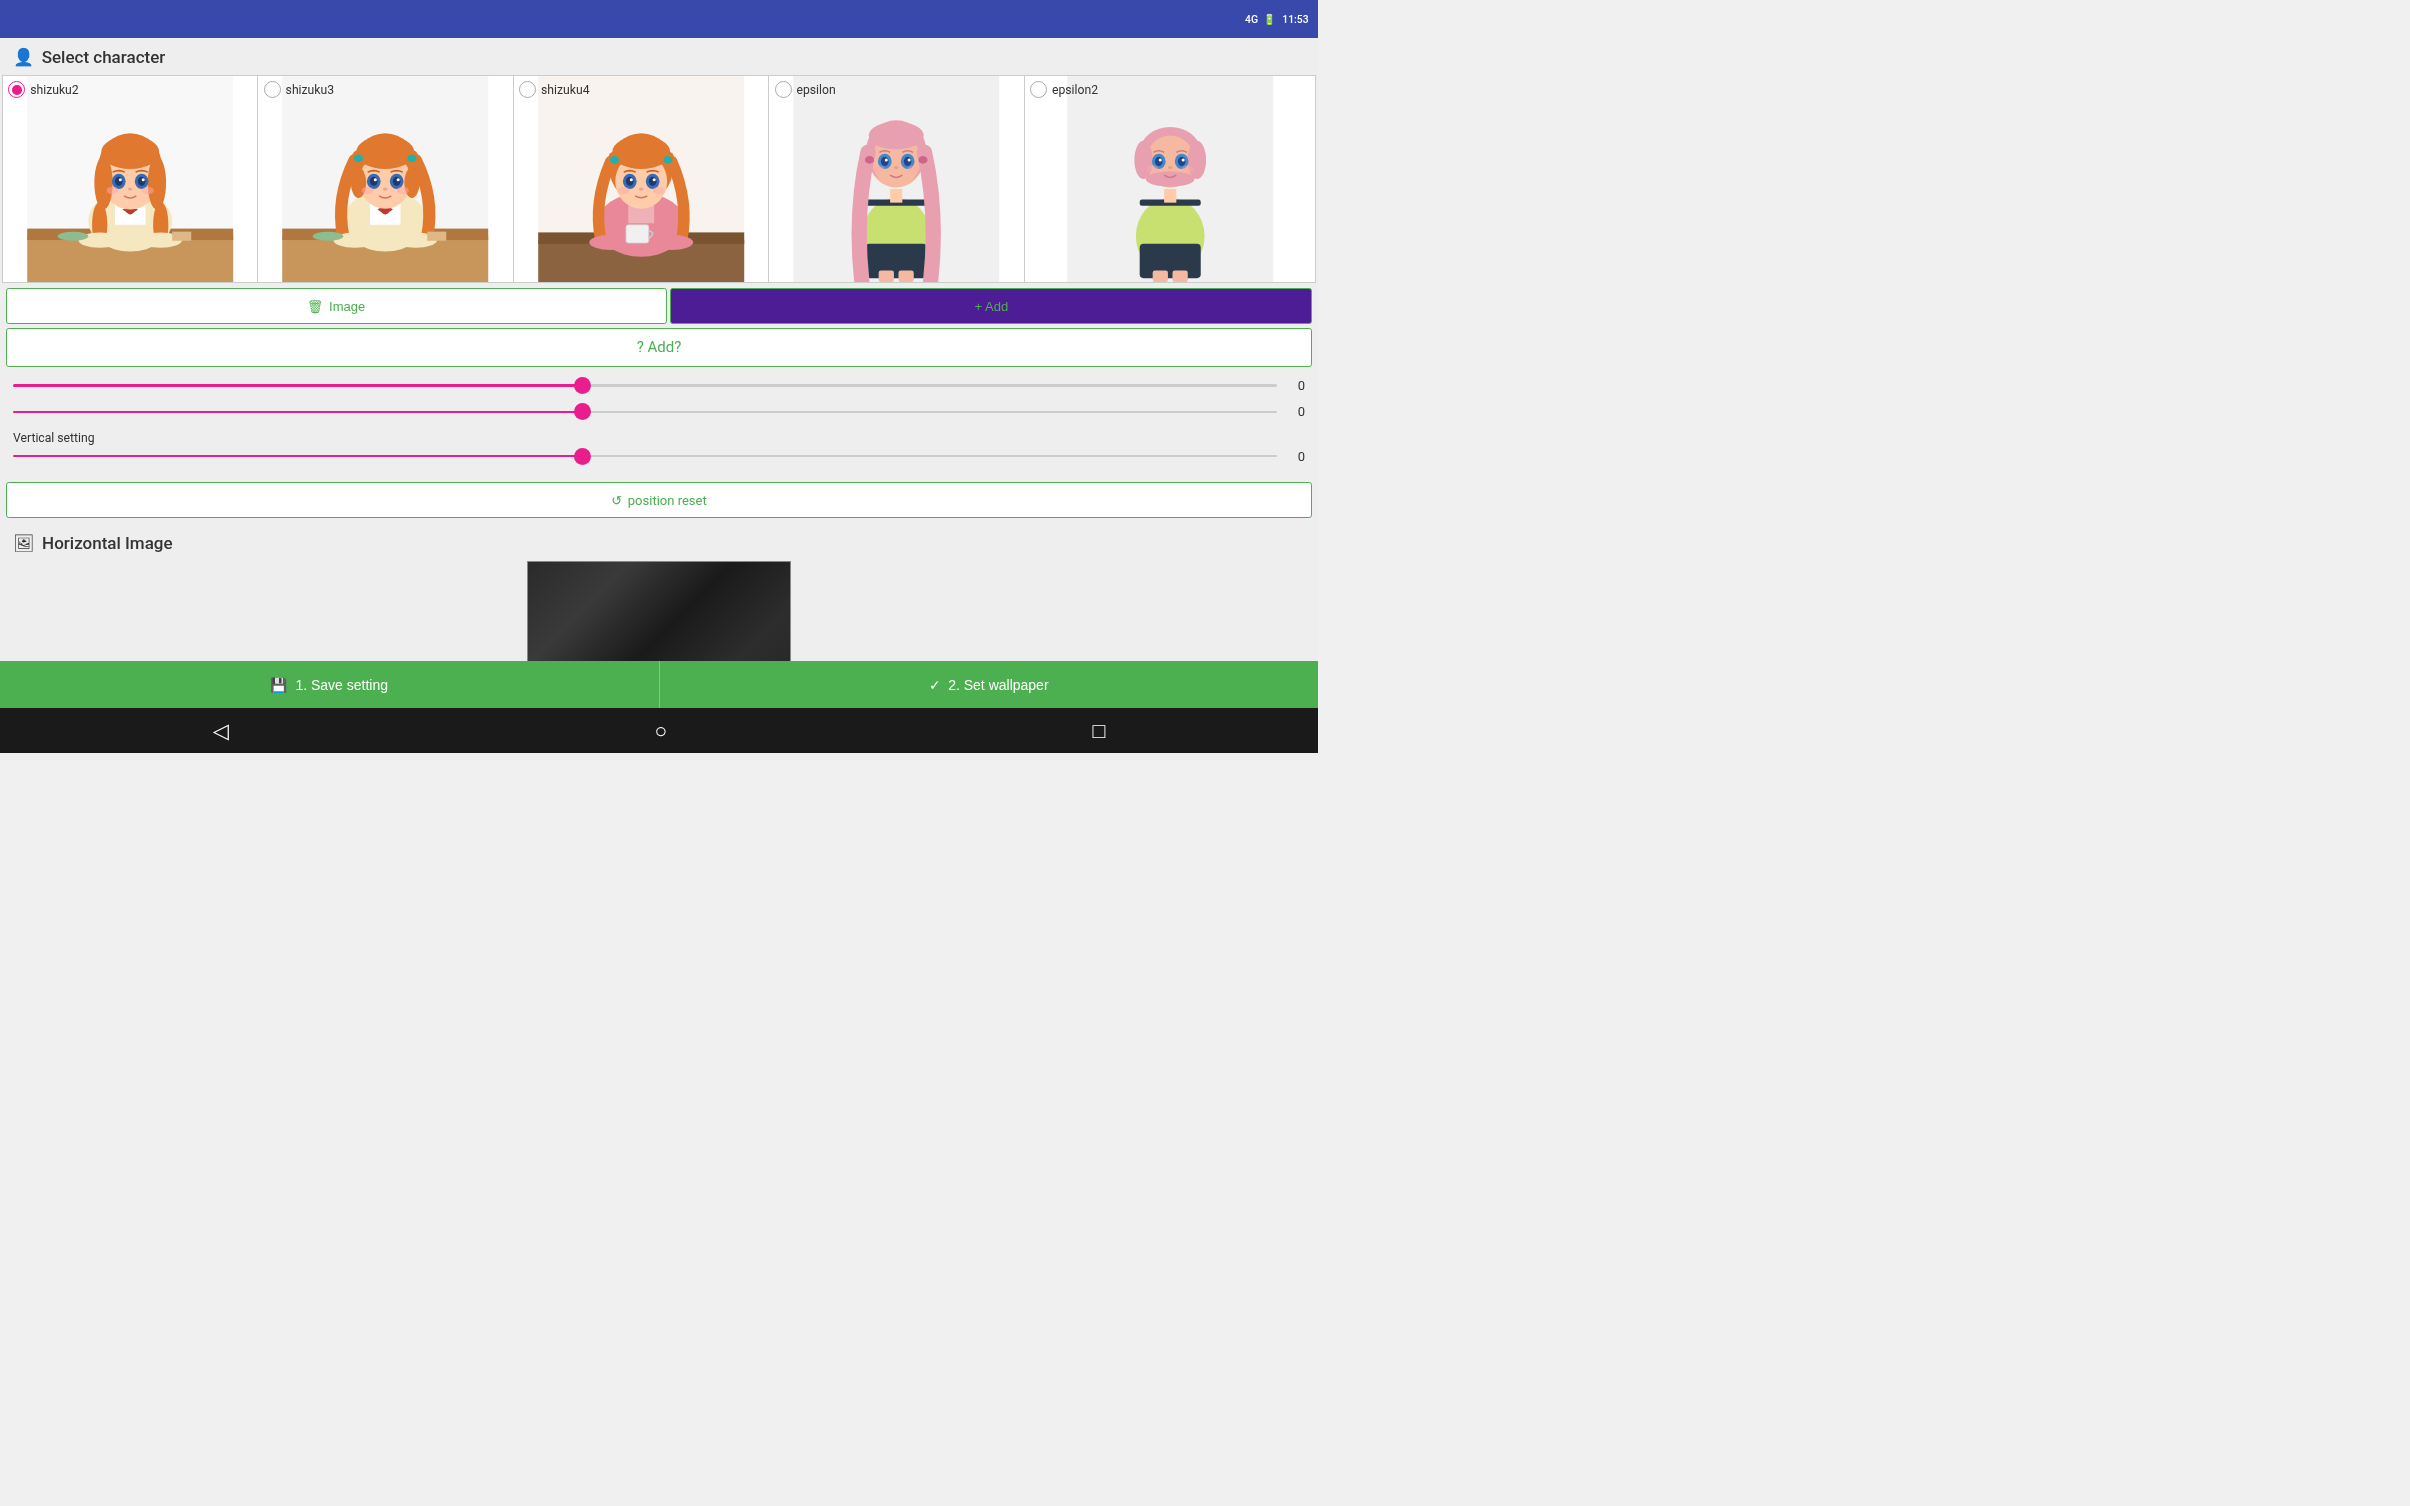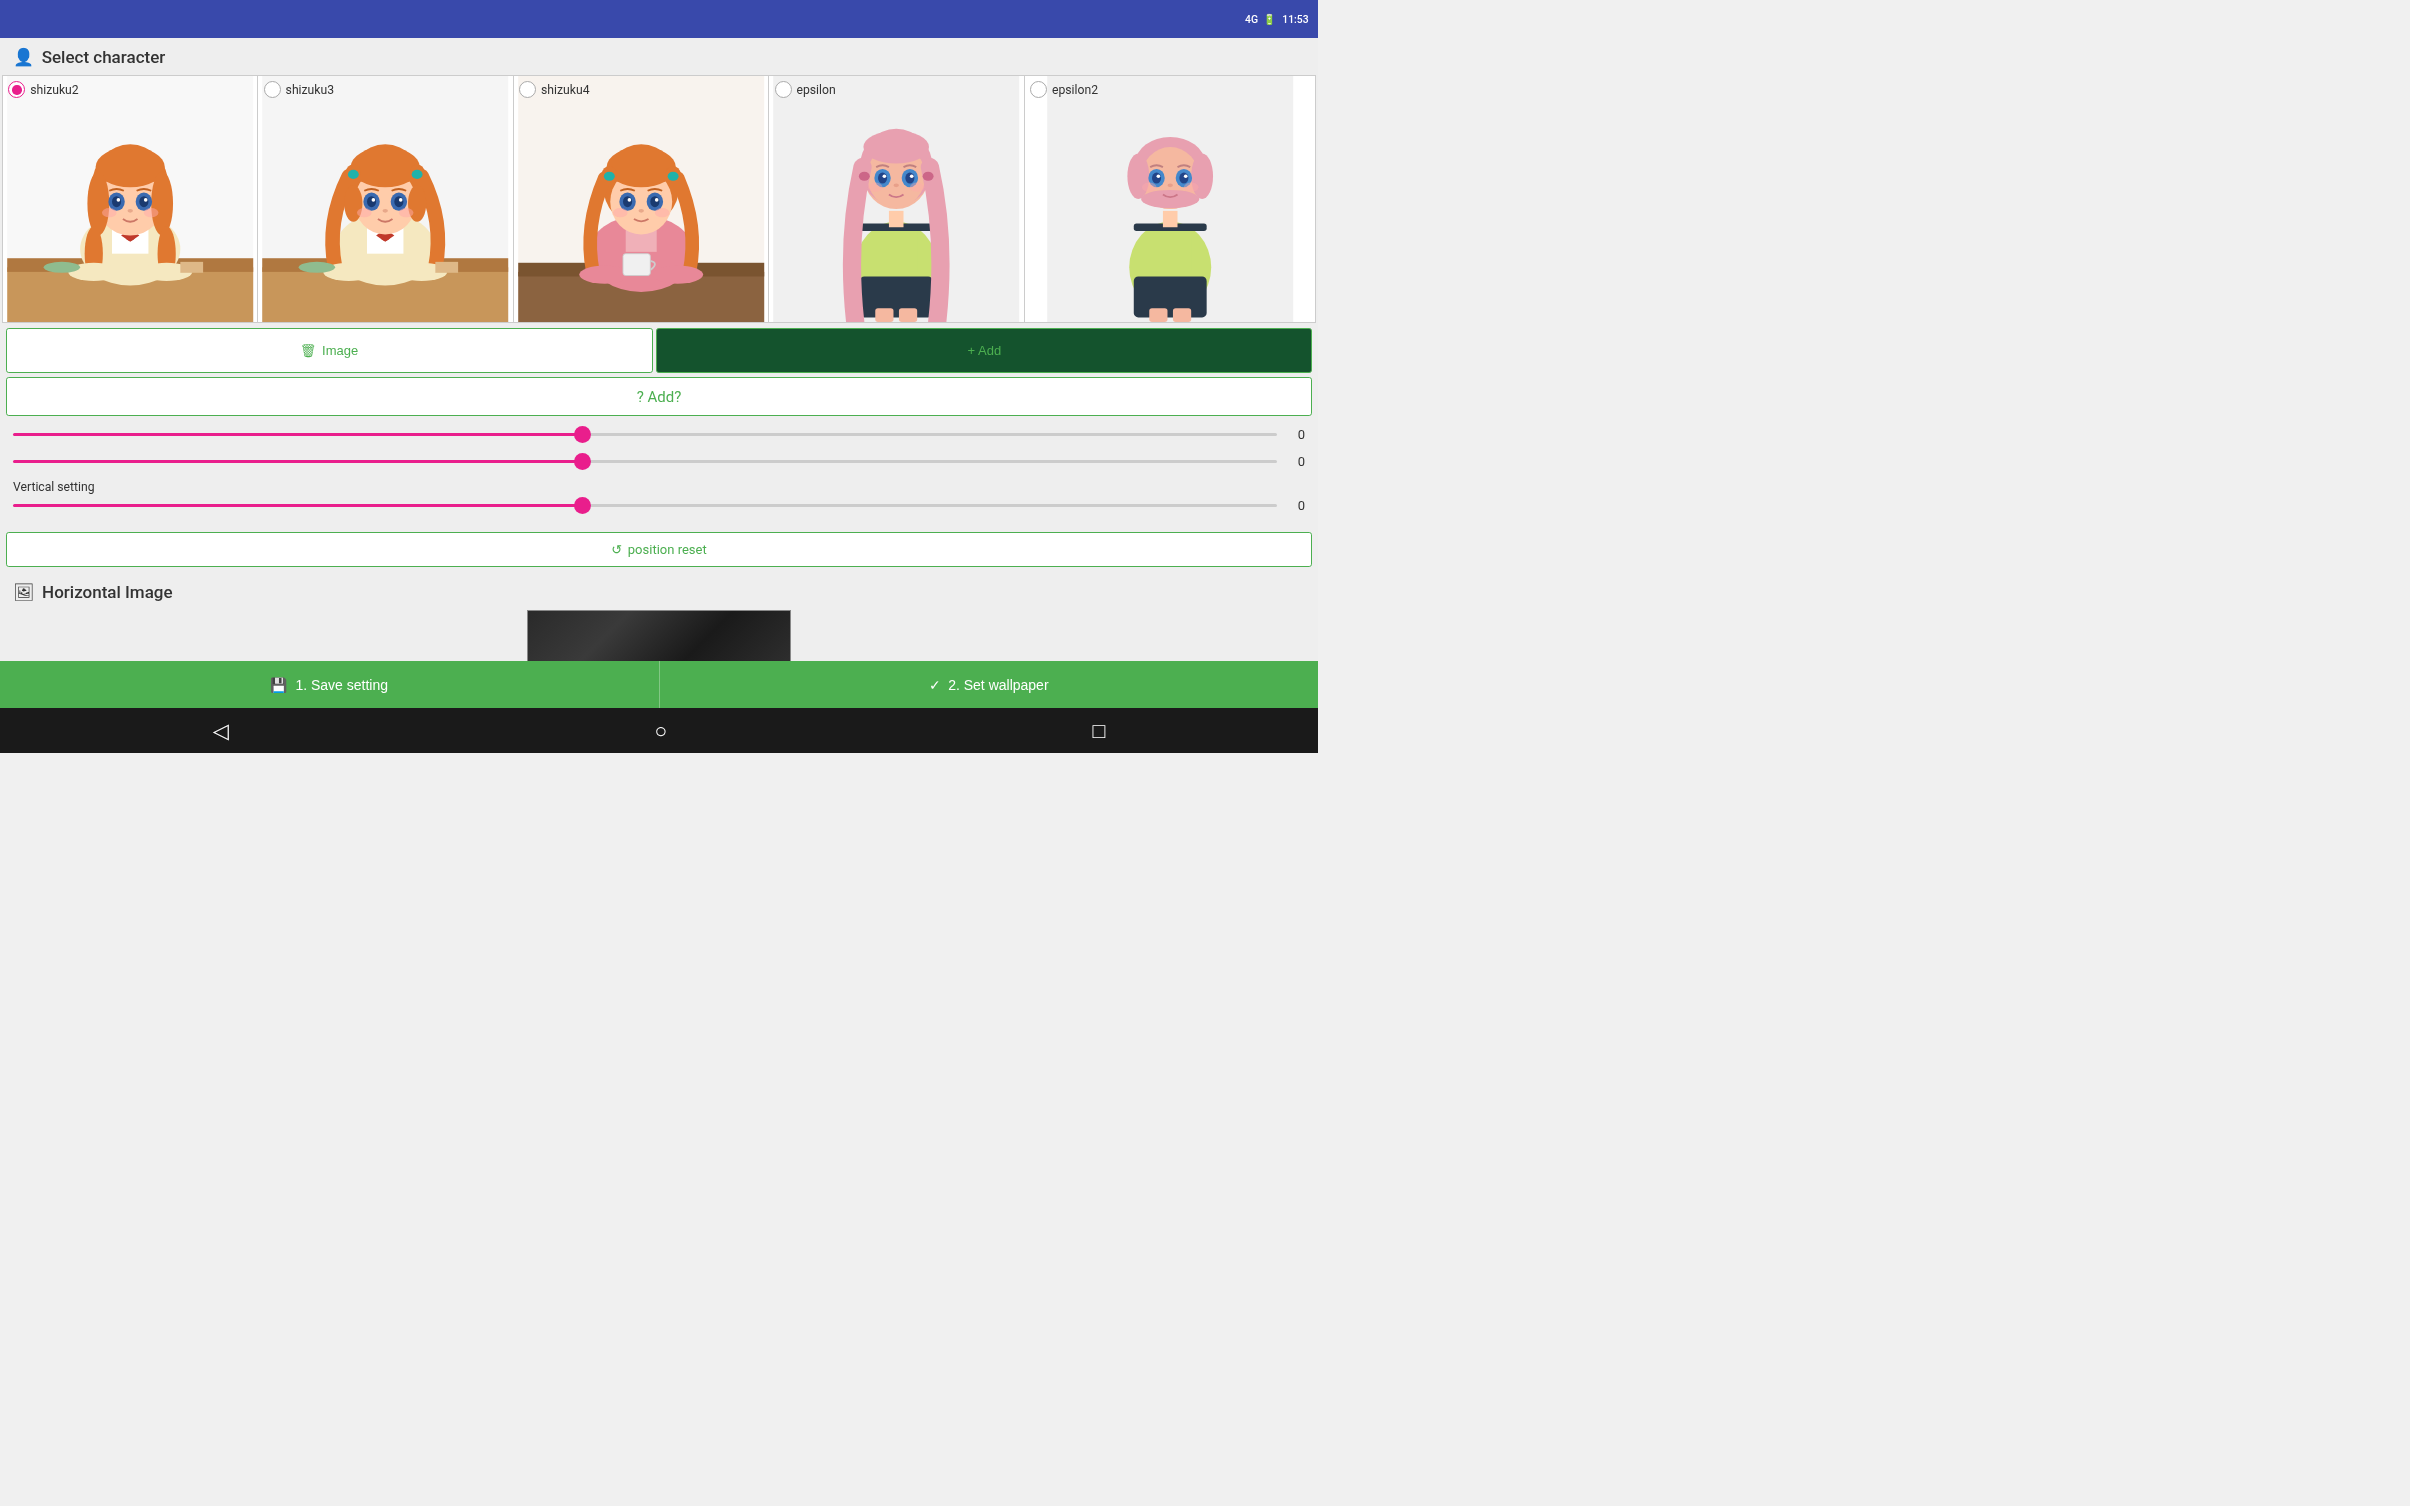--- a/index.html
+++ b/index.html
@@ -54,21 +54,21 @@
       font-size: 17px;
       color: #555;
     }
 
     
     .character-grid {
       display: flex;
       border: 0.9px solid #ccc;
       margin: 0 1.9px;
       background: #0ea5e9;
-      height: 248px;
+      height: 208px;
       flex-shrink: 0;
     }
     .character-card {
       flex: 1;
       border-right: 0.9px solid #ccc;
       position: relative;
       overflow: hidden;
       background: white;
     }
     .character-card:last-child {
@@ -124,22 +124,22 @@
       color: #4caf50;
       font-size: 13px;
       cursor: pointer;
       display: flex;
       align-items: center;
       justify-content: center;
       gap: 5.6px;
     }
     .btn-add {
       flex: 1;
-      padding: 14px;
-      background: #14532d;
+      padding: 0;
+      background: #4c1d95;
       border: 1.4px solid #4caf50;
       border-radius: 2.8px;
       color: #4caf50;
       font-size: 13px;
       cursor: pointer;
       display: flex;
       align-items: center;
       justify-content: center;
       gap: 5.6px;
     }

